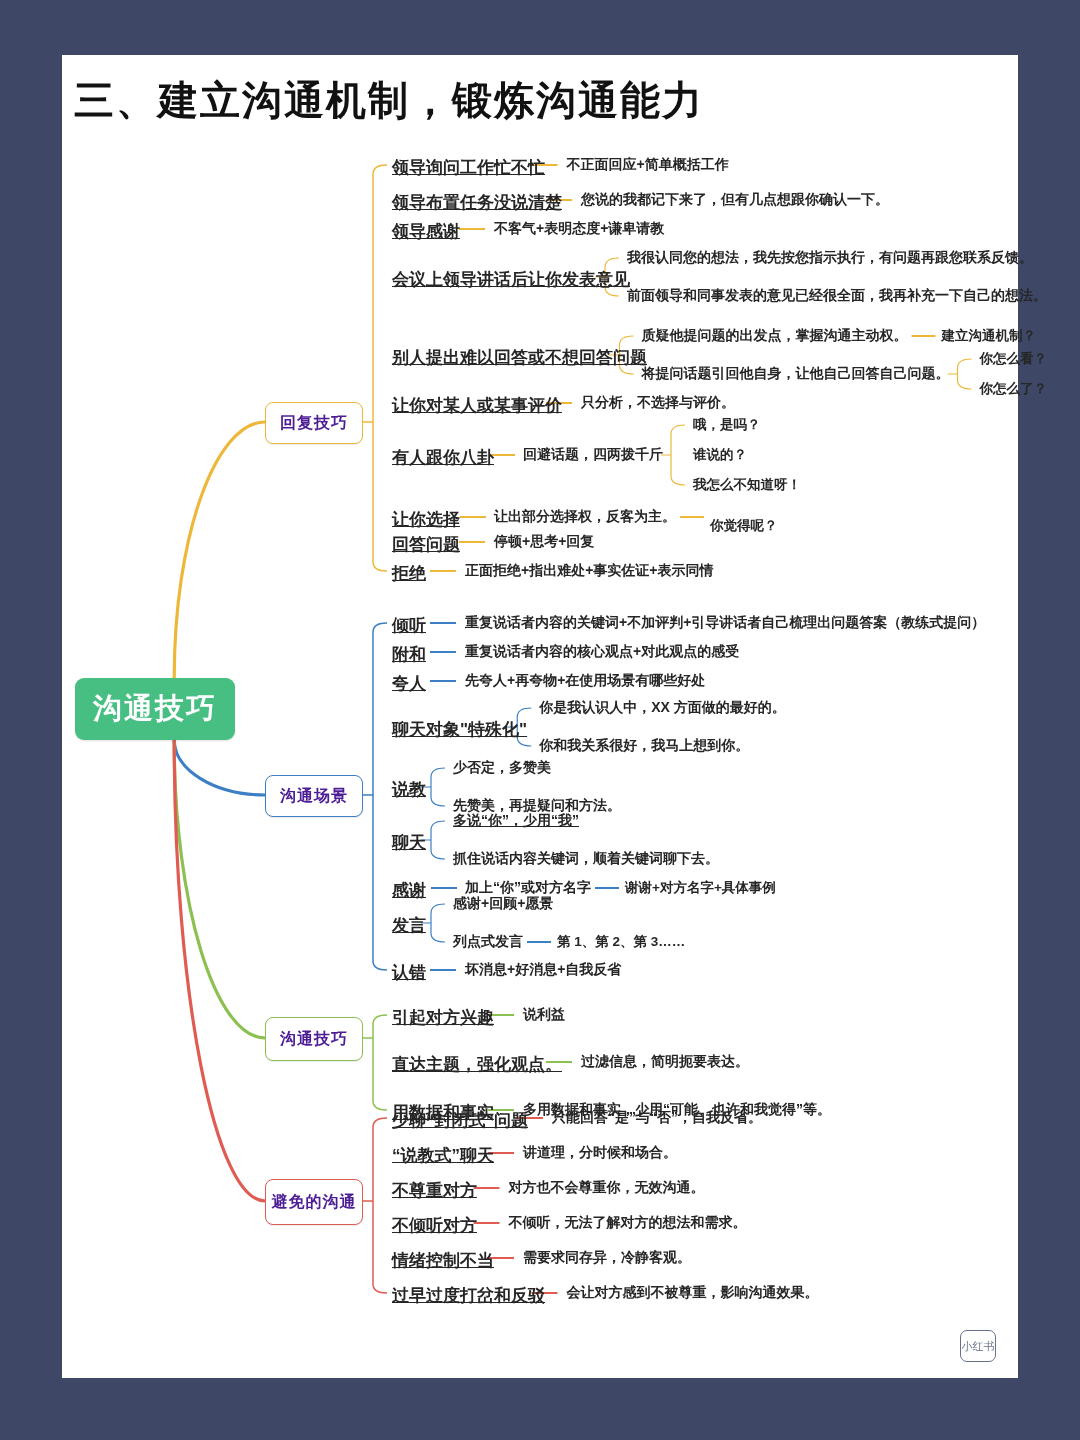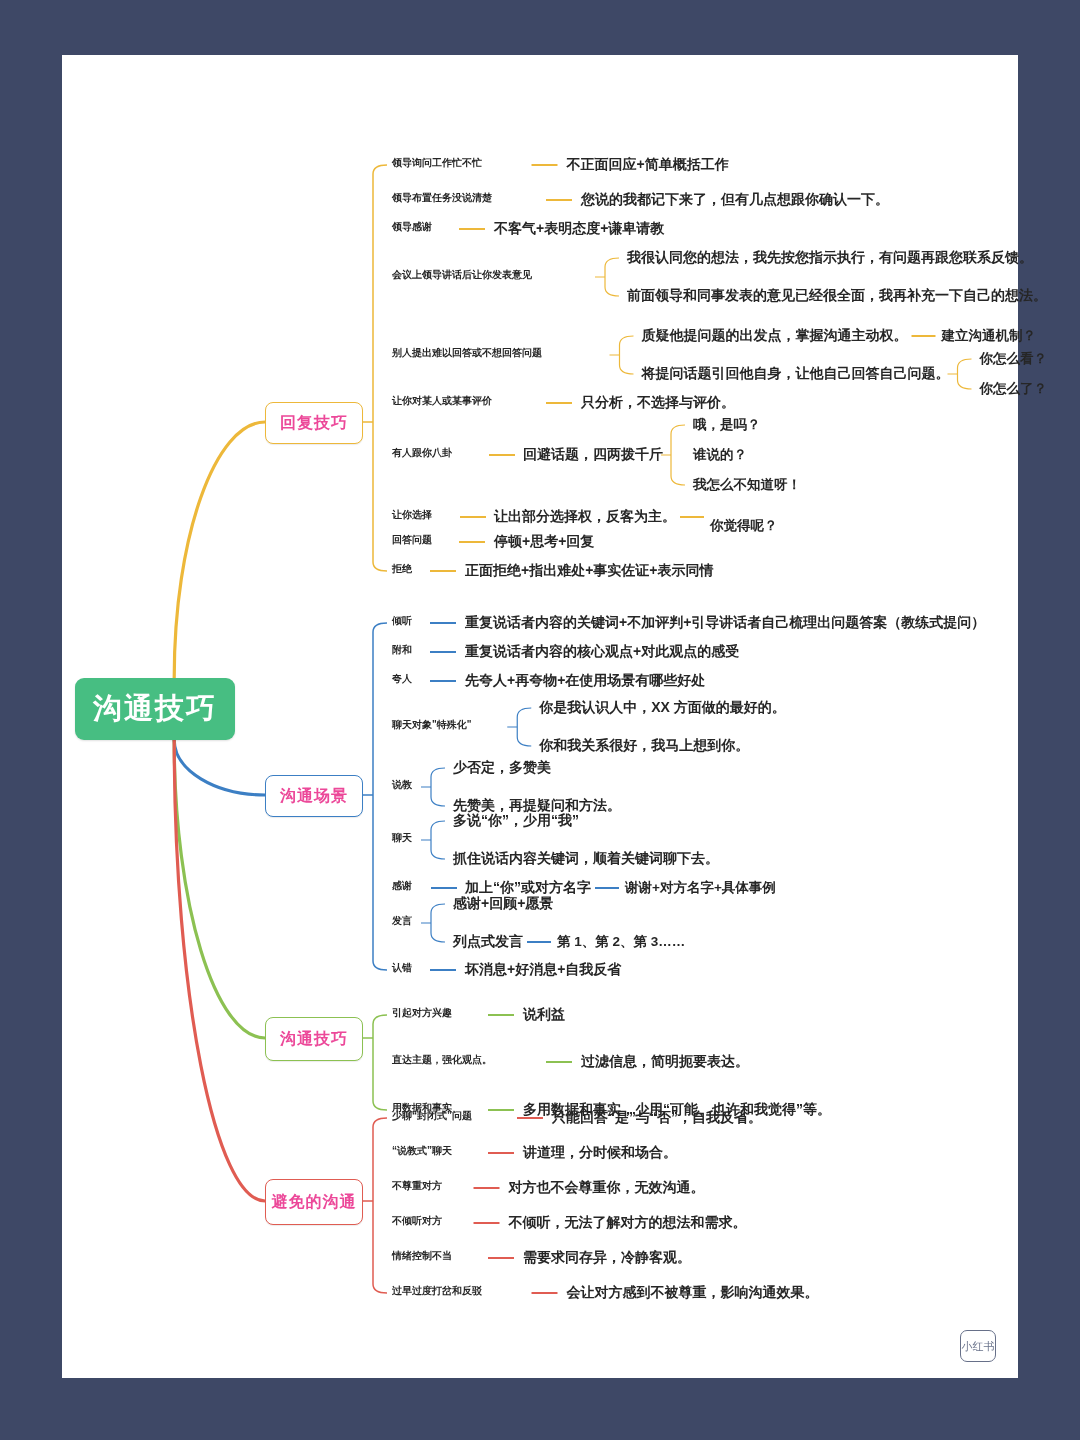--- a/index.html
+++ b/index.html
@@ -25,46 +25,47 @@
   
   .central{
     position:absolute;background:#47BE82;border-radius:9px;
     color:#fff;font-size:29px;font-weight:700;letter-spacing:2px;
     display:flex;align-items:center;justify-content:center;
     box-shadow:0 1px 2px rgba(0,0,0,.12);
   }
   
   .branch{
     position:absolute;background:#fff;border-radius:8px;border:1.4px solid #999;
-    font-size:16px;font-weight:700;color:#ec4899;letter-spacing:1px;
+    font-size:16px;font-weight:700;color:#4c1d95;letter-spacing:1px;
     display:flex;align-items:center;justify-content:center;
     box-shadow:0 1px 1px rgba(0,0,0,.08);
   }
   .branch.c0{border-color:#EDB83A;}
   .branch.c1{border-color:#3C7FC4;}
   .branch.c2{border-color:#8CC152;}
   .branch.c3{border-color:#E05C52;}
 
   
   .n{position:absolute;white-space:nowrap;color:#262626;font-weight:700;}
-  .n2{font-size:10px;}
+  .n2{font-size:17px;text-decoration:underline;}
   .n3{font-size:14px;font-weight:700;}
   .n4{font-size:13.5px;font-weight:700;}
 
   #wm{
     position:absolute;right:22px;bottom:16px;width:34px;height:30px;
     border-radius:7px;border:1.5px solid #4d5875;color:#4d5875;
     font-size:11px;display:flex;align-items:center;justify-content:center;
     letter-spacing:0px;opacity:.85;
   }
 </style>
 </head>
 <body>
 
 <div id="card">
+  <div id="title">三、建立沟通机制，锻炼沟通能力</div>
   <div id="map">
     <svg class="links" id="svg-links">
         <path d="M 112.2 623 C 112.2 482.2, 153.06 367, 203 367" fill="none" stroke="#EDB83A" stroke-width="3.2" stroke-linecap="round"></path>
         <path d="M 325 110 Q 311 110 311 119 L 311 507 Q 311 516 325 516 M 311 367 L 301 367" fill="none" stroke="#EDB83A" stroke-width="1.5"></path>
         <line x1="469.5" y1="110" x2="495.5" y2="110" stroke="#EDB83A" stroke-width="2"></line>
         <line x1="484" y1="145" x2="510" y2="145" stroke="#EDB83A" stroke-width="2"></line>
         <line x1="397" y1="174" x2="423" y2="174" stroke="#EDB83A" stroke-width="2"></line>
         <path d="M 557 203 Q 543 203 543 212 L 543 232 Q 543 241 557 241 M 543 222 L 533 222" fill="none" stroke="#EDB83A" stroke-width="1.2"></path>
         <path d="M 571.5 281 Q 557.5 281 557.5 290 L 557.5 310 Q 557.5 319 571.5 319 M 557.5 300 L 547.5 300" fill="none" stroke="#EDB83A" stroke-width="1.2"></path>
         <line x1="849.5" y1="281" x2="873.5" y2="281" stroke="#EDB83A" stroke-width="2"></line>
@@ -142,21 +143,21 @@
         <div class="n n3" style="left: 403px; top: 588px;">重复说话者内容的核心观点+对此观点的感受</div>
         <div class="n n2" style="left: 330px; top: 617px;">夸人</div>
         <div class="n n3" style="left: 403px; top: 617px; text-align: right;">先夸人+再夸物+在使用场景有哪些好处</div>
         <div class="n n2" style="left: 330px; top: 663px;">聊天对象"特殊化"</div>
         <div class="n n3" style="left: 477.25px; top: 644px;">你是我认识人中，XX 方面做的最好的。</div>
         <div class="n n3" style="left: 477.25px; top: 682px;">你和我关系很好，我马上想到你。</div>
         <div class="n n2" style="left: 330px; top: 723px;">说教</div>
         <div class="n n3" style="left: 391px; top: 704px;">少否定，多赞美</div>
         <div class="n n3" style="left: 391px; top: 742px;">先赞美，再提疑问和方法。</div>
         <div class="n n2" style="left: 330px; top: 776px;">聊天</div>
-        <div class="n n3" style="left: 391px; top: 757px;">多说“你”，少用“我”</div>
+        <div class="n n3" style="left: 391px; top: 757px; text-decoration: underline;">多说“你”，少用“我”</div>
         <div class="n n3" style="left: 391px; top: 795px;">抓住说话内容关键词，顺着关键词聊下去。</div>
         <div class="n n2" style="left: 330px; top: 824px;">感谢</div>
         <div class="n n3" style="left: 403px; top: 824px;">加上“你”或对方名字</div>
         <div class="n n4" style="left: 563px; top: 824px;">谢谢+对方名字+具体事例</div>
         <div class="n n2" style="left: 330px; top: 859px;">发言</div>
         <div class="n n3" style="left: 391px; top: 840px;">感谢+回顾+愿景</div>
         <div class="n n3" style="left: 391px; top: 878px;">列点式发言</div>
         <div class="n n4" style="left: 495px; top: 878px;">第 1、第 2、第 3……</div>
         <div class="n n2" style="left: 330px; top: 906px;">认错</div>
         <div class="n n3" style="left: 403px; top: 906px;">坏消息+好消息+自我反省</div>

